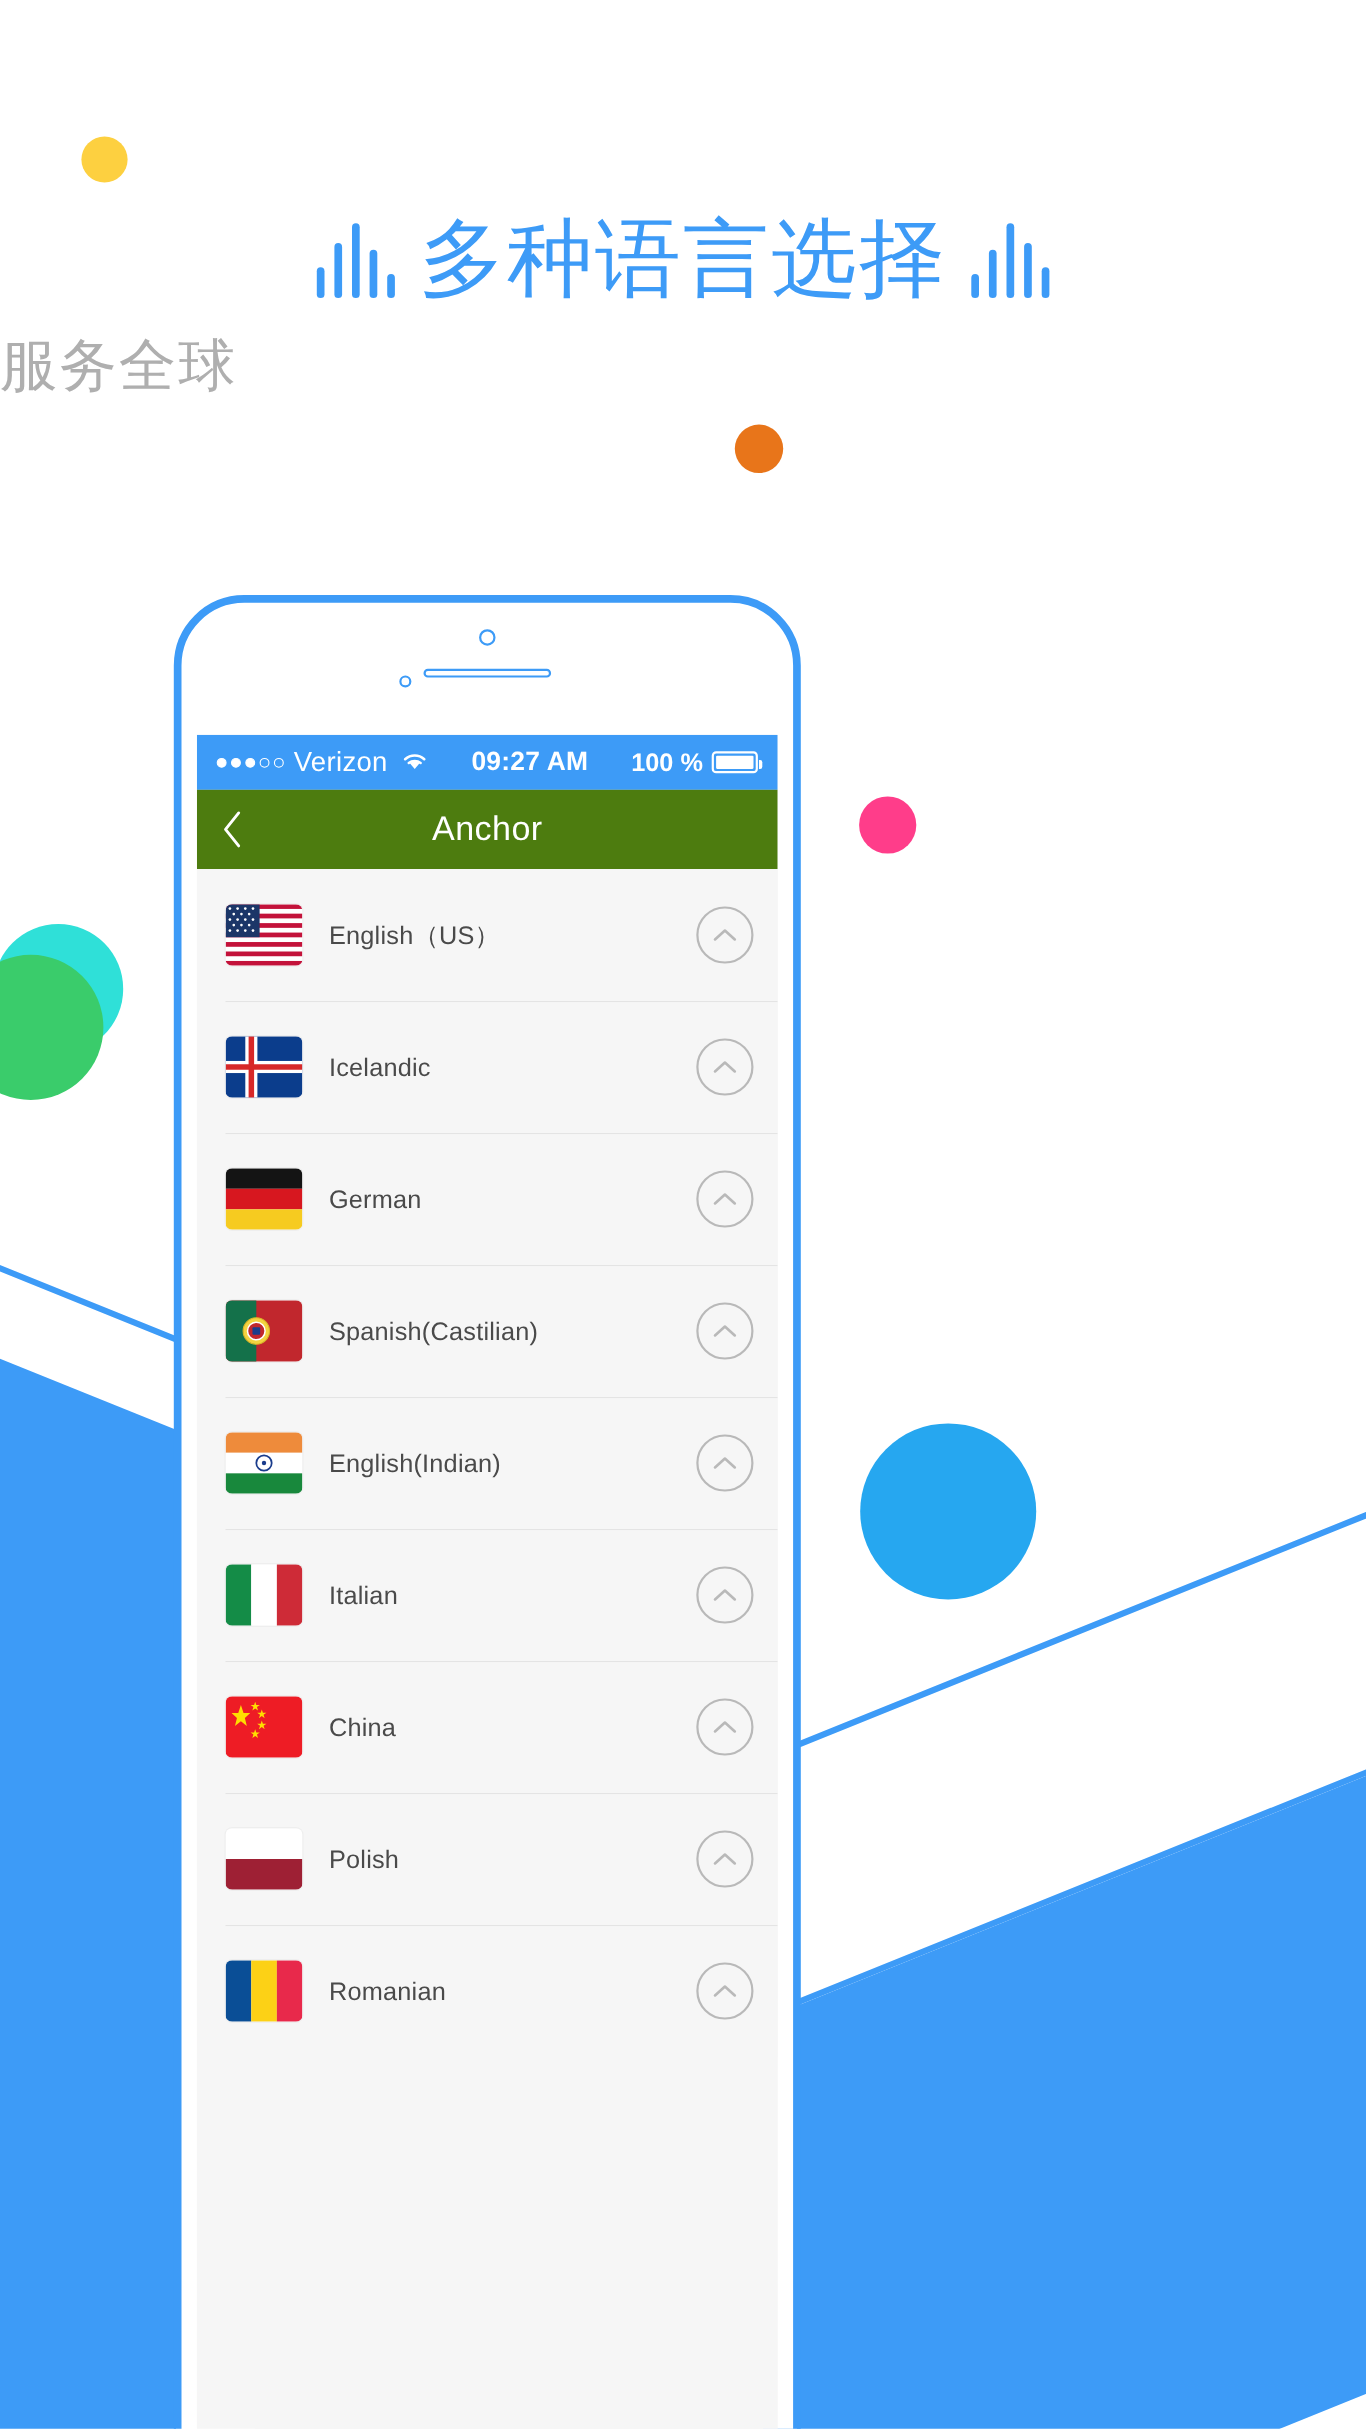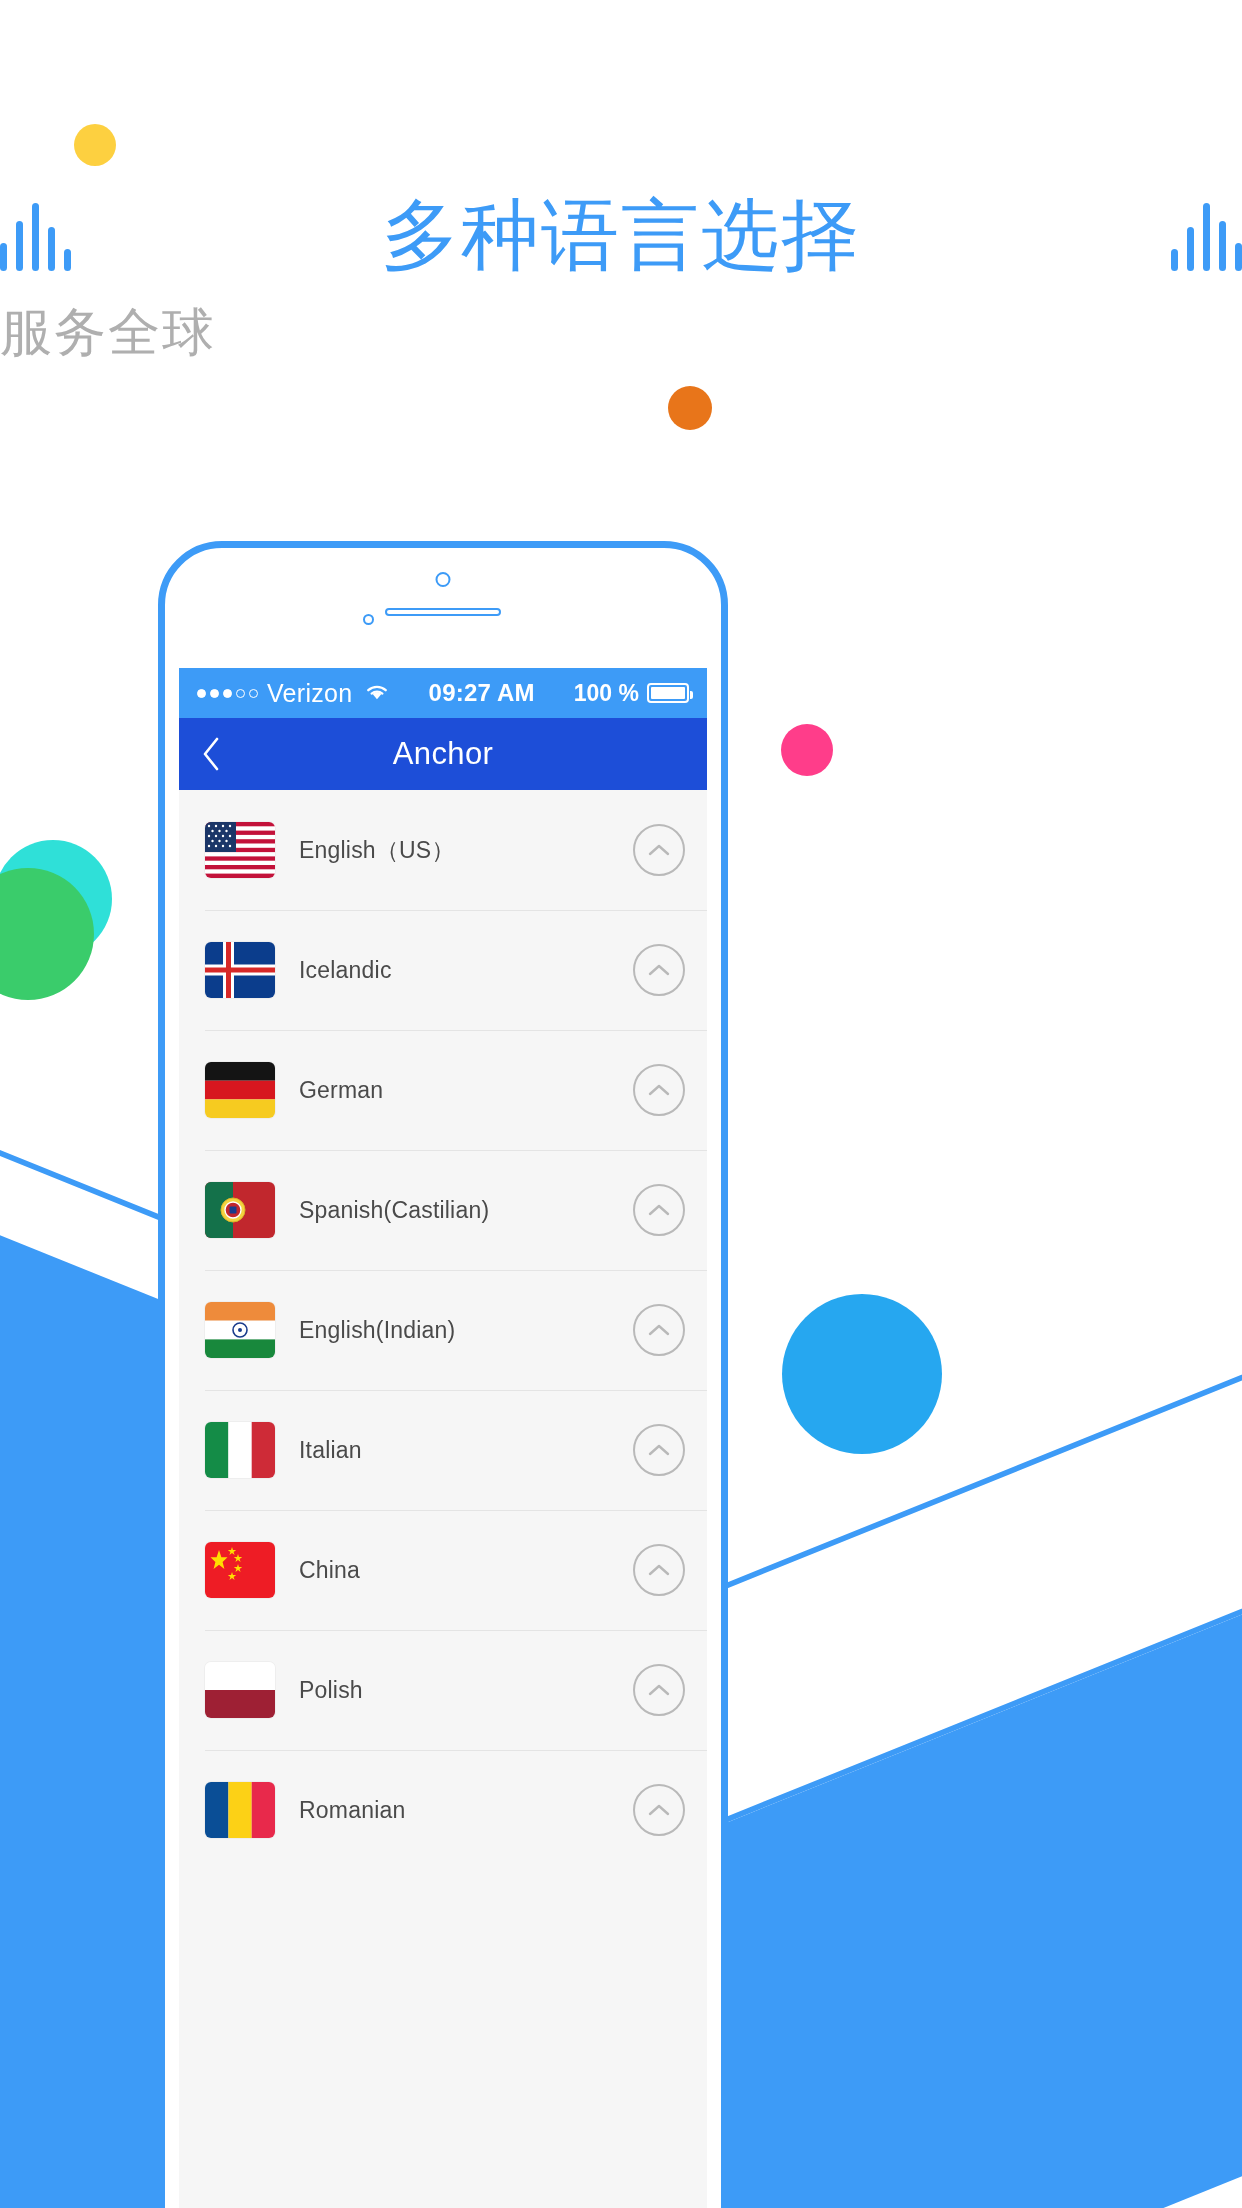--- a/index.html
+++ b/index.html
@@ -37,21 +37,21 @@
     background:#3D9BF7; transform:skewY(-22deg);
   }
   .ribbon-right-outline{
     left:700px; top:1452px; width:700px; height:240px;
     border:6px solid #3D9BF7; background:#ffffff; transform:skewY(-22deg);
   }
 
   
   .headline-wrap{
     position:absolute; left:0; top:196px; width:1242px;
-    display:flex; align-items:center; justify-content:space-between; gap:22px;
+    display:flex; align-items:center; justify-content:center; gap:22px;
   }
   .tickmarks{ display:flex; align-items:flex-end; gap:9px; height:72px; }
   .tickmarks span{ display:block; width:7px; background:#3D9BF7; border-radius:4px; }
   .tickmarks span:nth-child(1){ height:28px; }
   .tickmarks span:nth-child(2){ height:50px; }
   .tickmarks span:nth-child(3){ height:68px; }
   .tickmarks span:nth-child(4){ height:44px; }
   .tickmarks span:nth-child(5){ height:22px; }
   .tickmarks.flip{ flex-direction:row-reverse; }
 
@@ -115,21 +115,21 @@
     position:relative; padding:2px;
   }
   .batt::after{
     content:""; position:absolute; right:-6px; top:6px;
     width:3px; height:8px; background:#fff; border-radius:0 2px 2px 0;
   }
   .batt i{ display:block; width:100%; height:100%; background:#fff; border-radius:1px; }
 
   
   .navbar{
-    height:72px; background:#1d4ed8; color:#fff;
+    height:72px; background:#4d7c0f; color:#fff;
     display:flex; align-items:center; position:relative;
   }
   .nav-back{
     width:64px; height:100%; display:flex; align-items:center; justify-content:center;
   }
   .nav-back svg{ display:block; }
   .nav-title{
     position:absolute; left:0; right:0; text-align:center;
     font-size:31px; font-weight:400; letter-spacing:.4px; pointer-events:none;
   }

